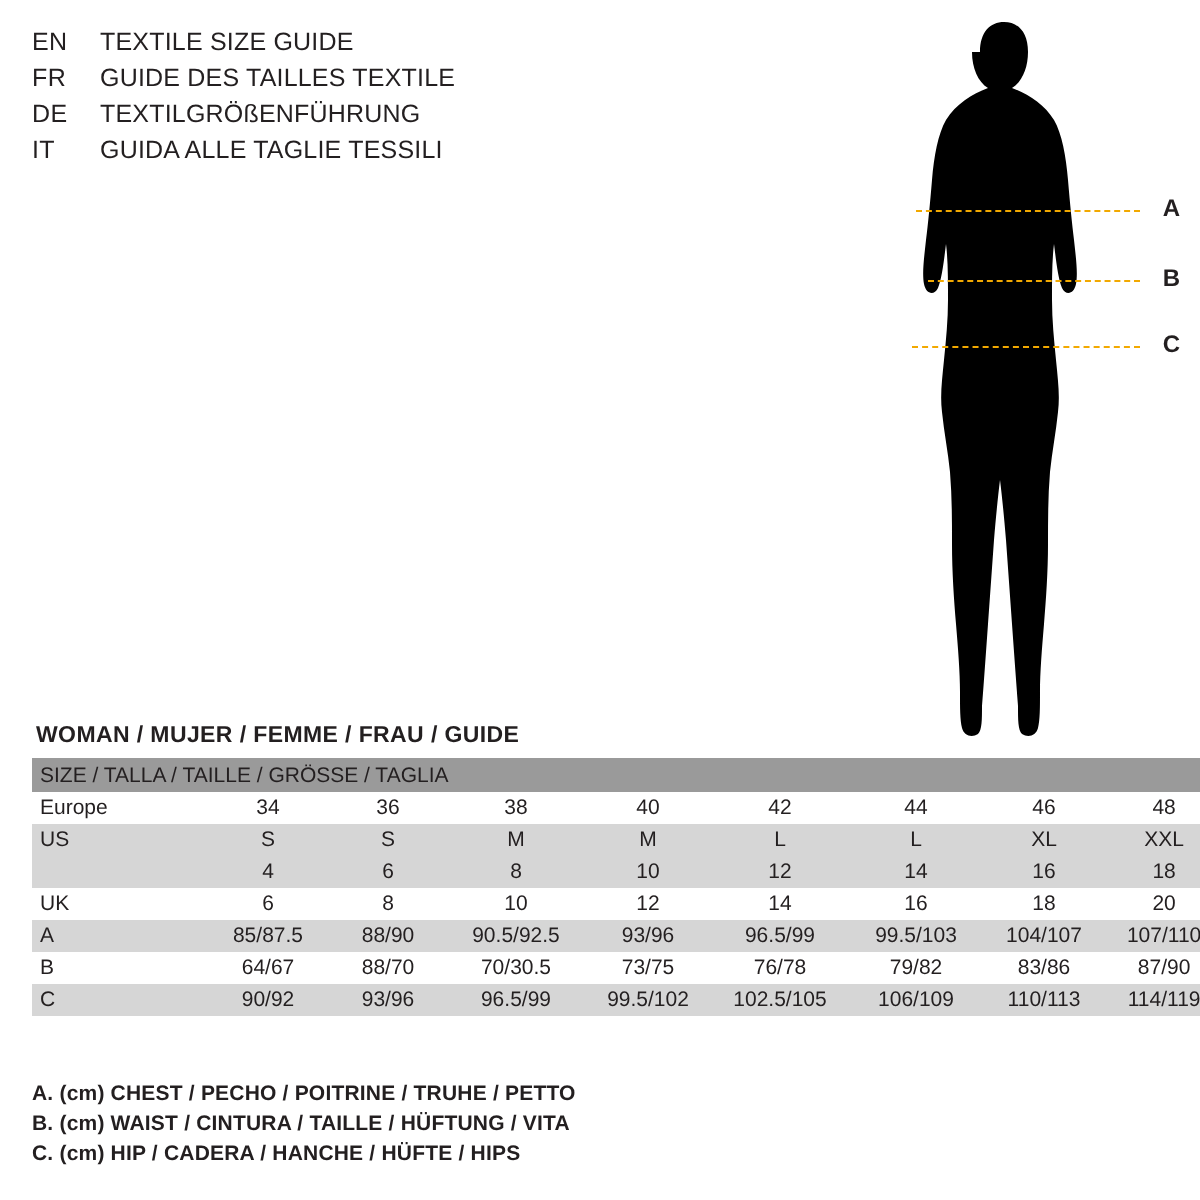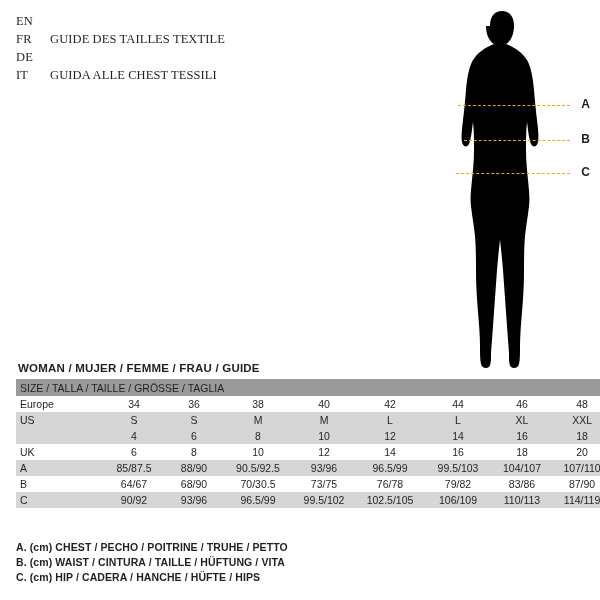--- a/index.html
+++ b/index.html
@@ -24,21 +24,20 @@
   .lang-block {
     position: absolute;
     top: 14px;
     left: 16px;
     width: 330px;
   }
   .lang-row {
     display: flex;
     align-items: baseline;
     height: 18px;
-    font-family: Liberation Serif, serif;
   }
   .lang-code {
     width: 34px;
     font-size: 12.5px;
     letter-spacing: .2px;
   }
   .lang-text {
     font-size: 12.5px;
     letter-spacing: .1px;
   }
@@ -134,31 +133,33 @@
   }
 </style>
 </head>
 <body>
 
 <div class="page">
 
   <div class="lang-block">
     <div class="lang-row">
       <span class="lang-code">EN</span>
+      <span class="lang-text">TEXTILE SIZE GUIDE</span>
     </div>
     <div class="lang-row">
       <span class="lang-code">FR</span>
       <span class="lang-text">GUIDE DES TAILLES TEXTILE</span>
     </div>
     <div class="lang-row">
       <span class="lang-code">DE</span>
+      <span class="lang-text">TEXTILGRÖßENFÜHRUNG</span>
     </div>
     <div class="lang-row">
       <span class="lang-code">IT</span>
-      <span class="lang-text">GUIDA ALLE CHEST TESSILI</span>
+      <span class="lang-text">GUIDA ALLE TAGLIE TESSILI</span>
     </div>
   </div>
 
   <div class="figure-wrap">
     <svg class="figure-svg" width="160" height="370" viewBox="0 0 160 370">
       <path fill="#000000" d="
         M60,18
         C60,8 65,3 72,3
         C79,3 84,8 84,18
         C84,26 81,33 76,36
@@ -294,21 +295,21 @@
           <td>93/96</td>
           <td>96.5/99</td>
           <td>99.5/103</td>
           <td>104/107</td>
           <td>107/110</td>
         </tr>
 
         <tr class="plain">
           <td class="label">B</td>
           <td>64/67</td>
-          <td>68/90</td>
+          <td>88/70</td>
           <td>70/30.5</td>
           <td>73/75</td>
           <td>76/78</td>
           <td>79/82</td>
           <td>83/86</td>
           <td>87/90</td>
         </tr>
 
         <tr class="shade">
           <td class="label">C</td>

